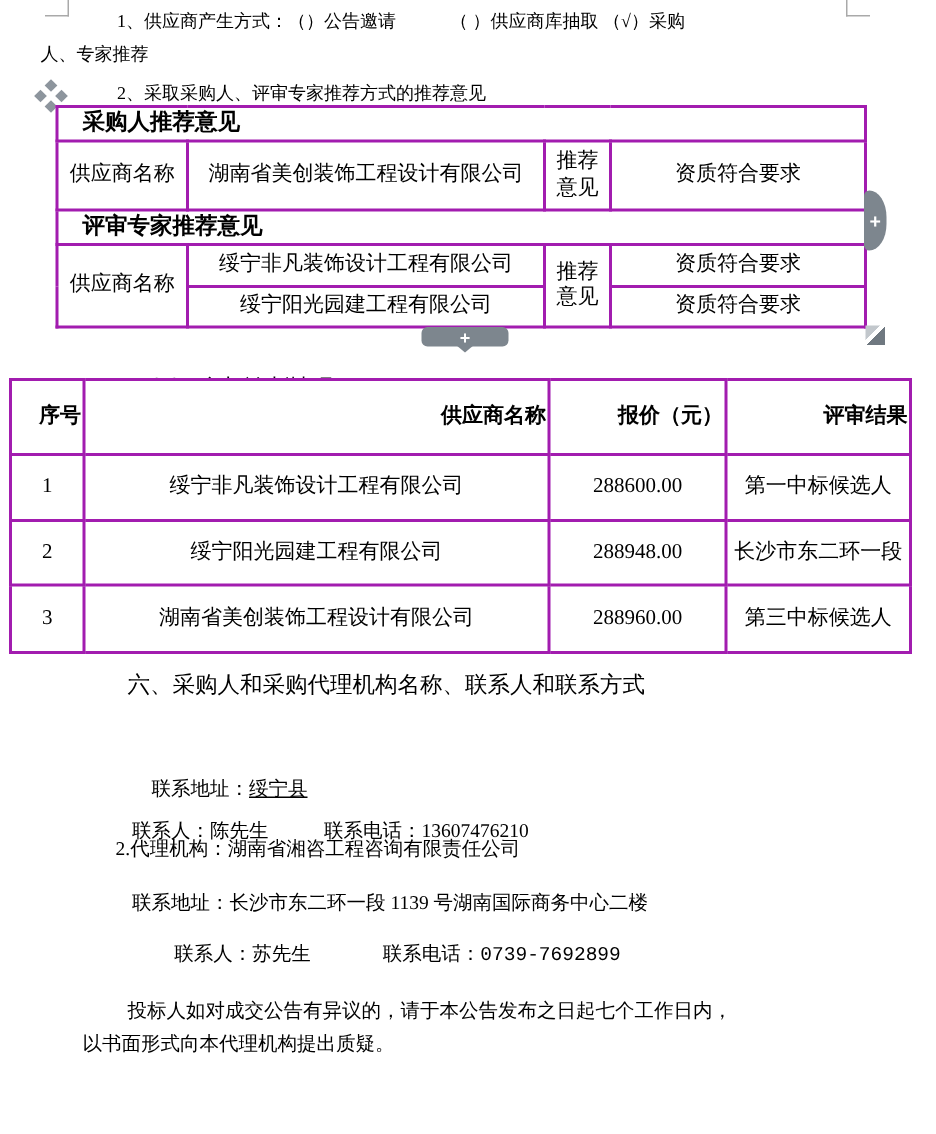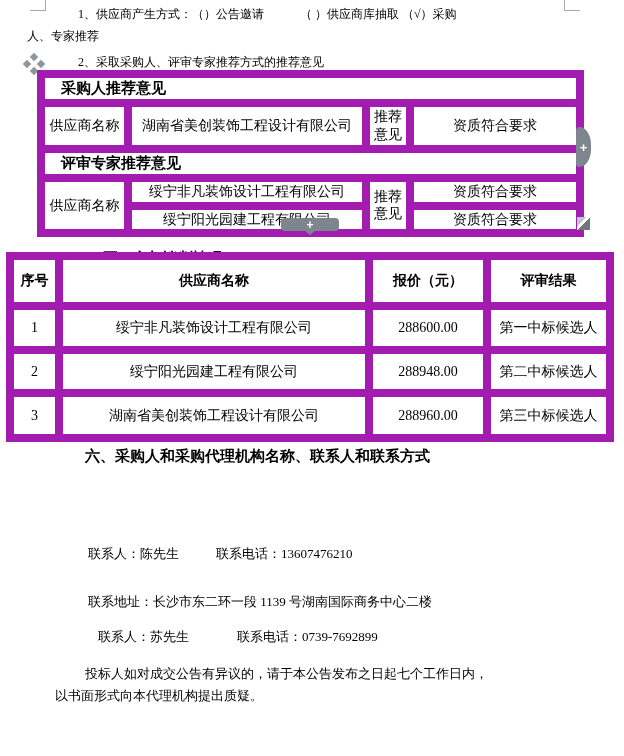--- a/index.html
+++ b/index.html
@@ -3,42 +3,42 @@
 <meta charset="utf-8">
 <style>
   * { margin:0; padding:0; box-sizing:border-box; }
   html,body { background:#ffffff; }
   #page {
     position:relative; width:624px; height:756px; background:#fff;
     font-family:"Liberation Serif","DejaVu Serif",serif; color:#000; overflow:hidden;
   }
   .line { position:absolute; font-size:12px; white-space:pre; line-height:1.2; }
   .small { font-size:13px; }
-  .heading { position:absolute; font-size:15px; font-weight:bold; white-space:pre; }
+  .heading { position:absolute; font-size:15px; font-weight:normal; white-space:pre; }
   .u { text-decoration:underline; }
 
   
   .mark-tl { position:absolute; left:30px; top:0; width:16px; height:11px;
              border-right:1px solid #a9a9a9; border-bottom:1px solid #a9a9a9; }
   .mark-tr { position:absolute; left:564px; top:0; width:16px; height:11px;
              border-left:1px solid #a9a9a9; border-bottom:1px solid #a9a9a9; }
 
   
   .move-handle { position:absolute; left:24px; top:54px; width:21px; height:21px; cursor:move; }
   .move-handle i { position:absolute; width:6px; height:6px; background:#8d959d; transform:rotate(45deg); }
   .move-handle .d1 { left:7px; top:0; }
   .move-handle .d2 { left:0;  top:7px; }
   .move-handle .d3 { left:14px; top:7px; }
   .move-handle .d4 { left:7px; top:14px; }
 
   table { border-collapse:collapse; table-layout:fixed; background:#fff; }
-  td { border:8px solid #a21caf; text-align:center; vertical-align:middle;
+  td { border:2px solid #a21caf; text-align:center; vertical-align:middle;
        font-size:14px; line-height:1.25; overflow:hidden; padding:1px; }
   .section-cell { text-align:left; padding-left:16px; font-weight:bold; font-size:15px; }
-  .bold { font-weight:bold; }
+  .bold { font-weight:bold;text-align:right; }
 
   #table1 { position:absolute; left:37px; top:70px; }
   #table2 { position:absolute; left:6px;  top:252px; }
 
   
   .col-plus { position:absolute; left:576px; top:127px; width:15px; height:40px;
               background:#7d868e; border-radius:4px 13px 13px 4px / 4px 20px 20px 4px;
               color:#fff; display:flex; align-items:center; justify-content:center;
               font:bold 13px "Liberation Sans",sans-serif; cursor:pointer; }
   
@@ -138,37 +138,41 @@
     <tr style="height:44px">
       <td>1</td>
       <td>绥宁非凡装饰设计工程有限公司</td>
       <td>288600.00</td>
       <td>第一中标候选人</td>
     </tr>
     <tr style="height:43px">
       <td>2</td>
       <td>绥宁阳光园建工程有限公司</td>
       <td>288948.00</td>
-      <td>第二中标候选人</td>
+      <td>长沙市东二环一段</td>
     </tr>
     <tr style="height:45px">
       <td>3</td>
       <td>湖南省美创装饰工程设计有限公司</td>
       <td>288960.00</td>
       <td>第三中标候选人</td>
     </tr>
   </tbody>
     </table>
 
   <div class="heading" style="left:85px; top:447px;">六、采购人和采购代理机构名称、联系人和联系方式</div>
 
+  <div class="line small" style="left:88px; top:502px;">
+    <span>联系地址：</span><span class="u">绥宁县</span>
+  </div>
   <div class="line small" style="left:75px; top:530px;">
     <span>联系人：陈先生</span><span class="gap37">联系电话：13607476210</span>
   </div>
+  <div class="line small" style="left:77px; top:558px;">2.代理机构：湖南省湘咨工程咨询有限责任公司</div>
   <div class="line small" style="left:88px; top:594px;">联系地址：长沙市东二环一段 1139 号湖南国际商务中心二楼</div>
-  <div class="line small" style="left:85px; top:613px;">
+  <div class="line small" style="left:85px; top:613px;font-family:Liberation Mono, monospace;">
     <span>联系人：苏先生</span><span class="gap48">联系电话：0739-7692899</span>
   </div>
 
   <div class="line small" style="left:55px; top:688px;">以书面形式向本代理机构提出质疑。</div>
   <div class="line small" style="left:85px; top:666px;">投标人如对成交公告有异议的，请于本公告发布之日起七个工作日内，</div>
 
 </div>
 
 </body></html>

